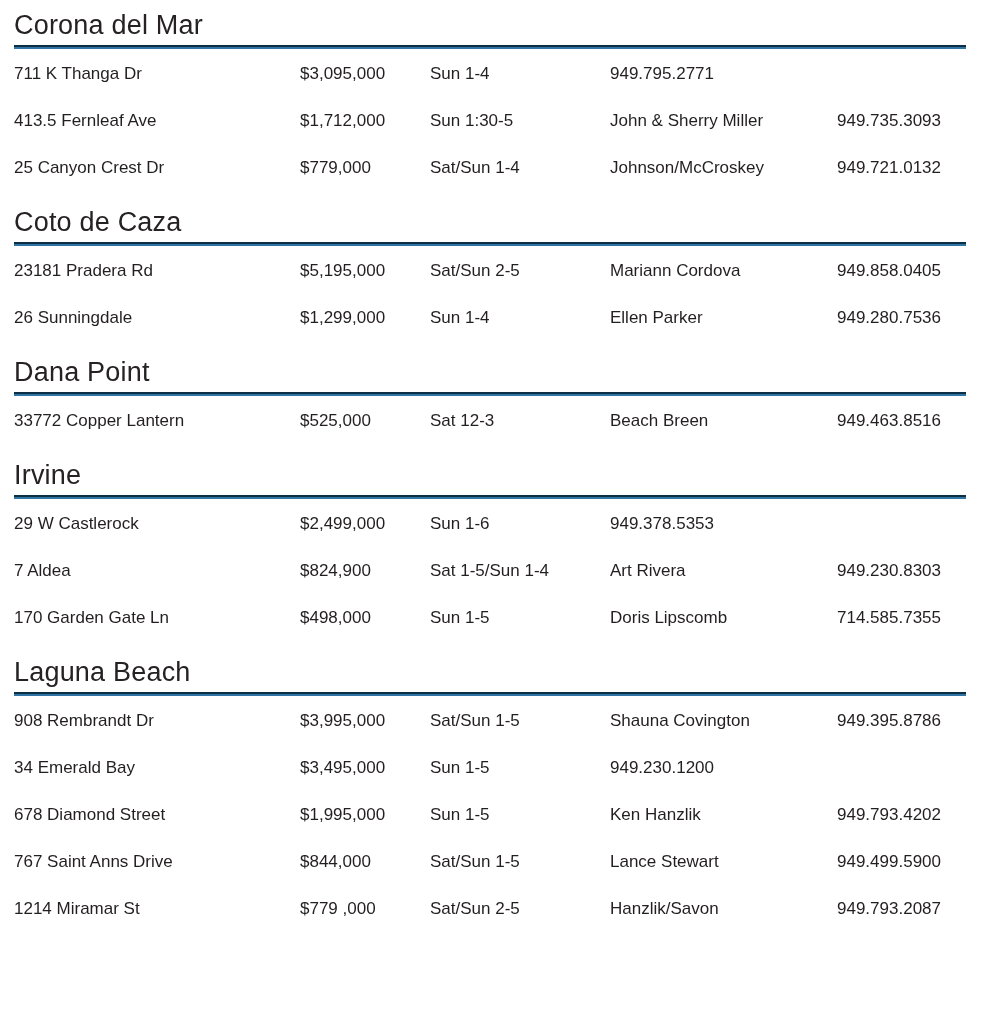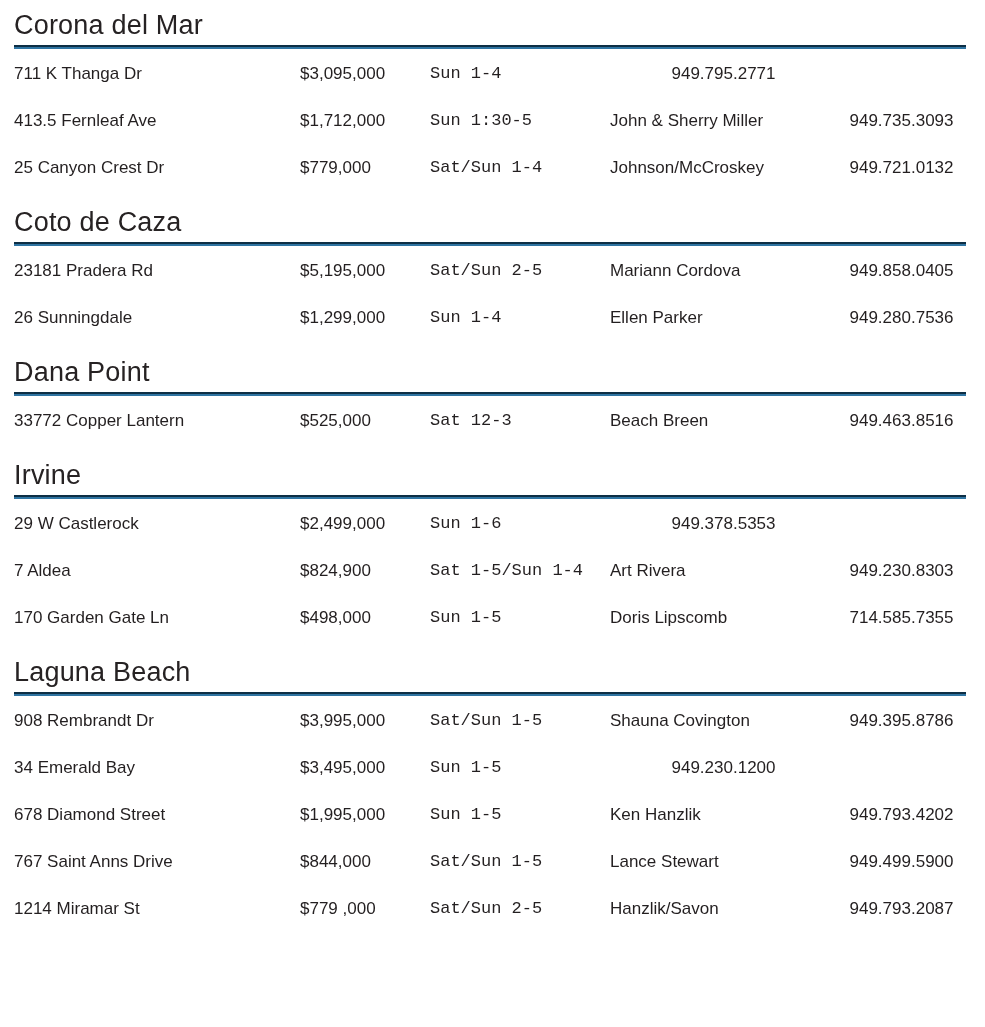--- a/index.html
+++ b/index.html
@@ -51,24 +51,23 @@
   .cell {
     white-space: nowrap;
     overflow: hidden;
   }
   .cell.price {
     text-align: left;
   }
   .cell.time {
     box-sizing: border-box;
     padding-left: 37px;
-    font-family: Liberation Mono, monospace;
   }
   .cell.phone {
-    text-align: center;
+    text-align: left;
   }
 </style>
 </head>
 <body>
 
 <div class="page">
   <div>
       <section class="city-section">
         <h2 class="city-name">Corona del Mar</h2>
         <div class="rule"></div>

